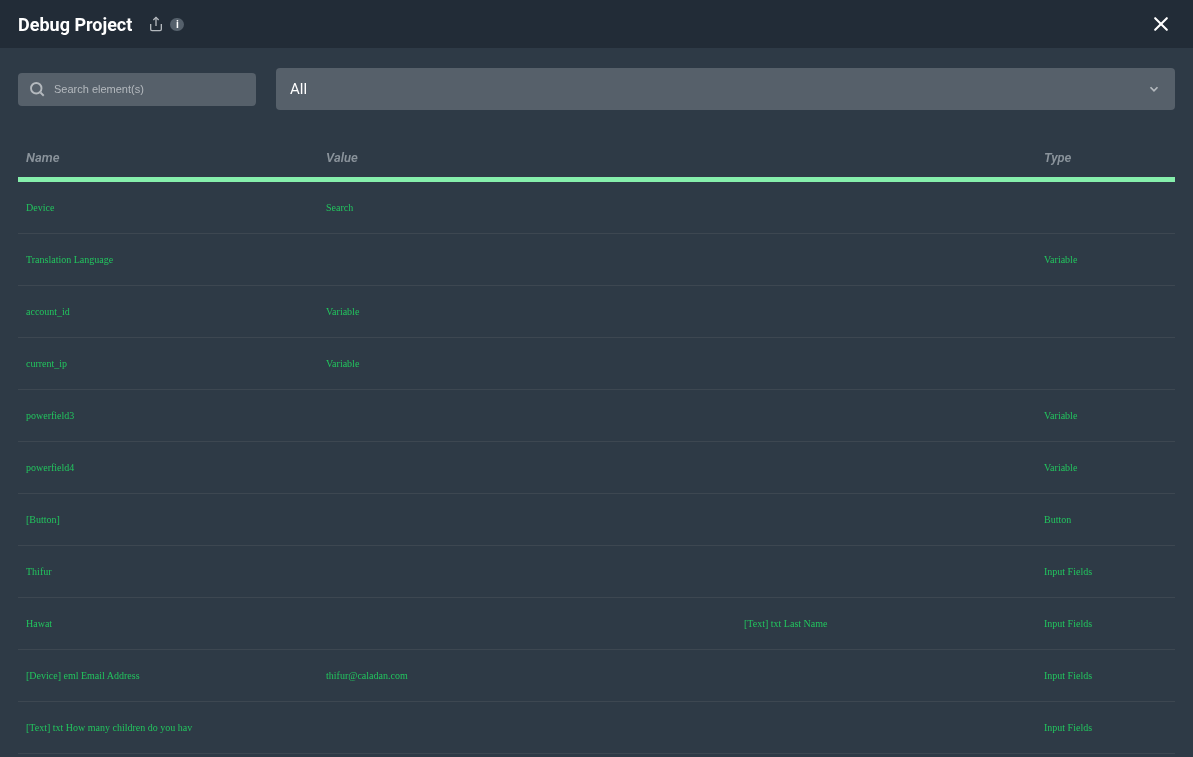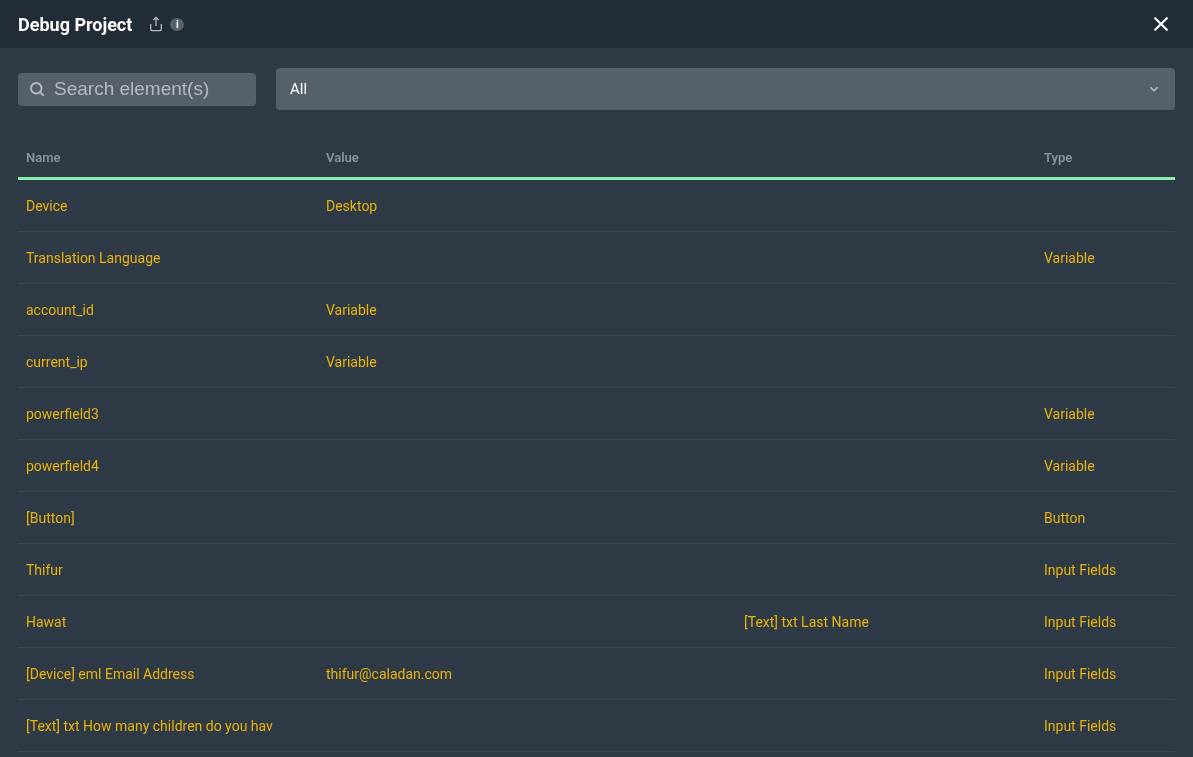--- a/index.html
+++ b/index.html
@@ -85,21 +85,21 @@
     padding: 0 10px;
     gap: 8px;
   }
   .search-wrap svg { display: block; flex-shrink: 0; }
   .search-input {
     flex: 1;
     background: transparent;
     border: none;
     outline: none;
     color: #ffffff;
-    font-size: 19px;
+    font-size: 11px;
   }
   .search-input::placeholder {
     color: #b4b9be;
   }
   .filter-select {
     flex: 1;
     height: 42px;
     background: #56606a;
     border-radius: 4px;
     display: flex;
@@ -117,21 +117,22 @@
   .table-area {
     flex: 1;
     padding: 0 18px;
     overflow: hidden;
     display: flex;
     flex-direction: column;
   }
   .table-header {
     display: flex;
     padding: 40px 8px 12px 8px;
-    border-bottom: 3px solid #86efac;
+    border-bottom: 5px solid #86efac;
+    font-style: italic;
   }
   .th {
     font-size: 13px;
     font-weight: 600;
     color: #8a939b;
   }
   .col-name { width: 300px; flex-shrink: 0; }
   .col-value { flex: 1; }
   .col-type { width: 123px; flex-shrink: 0; }
 
@@ -140,25 +141,26 @@
     overflow-y: hidden;
   }
   .row {
     display: flex;
     align-items: center;
     padding: 14px 8px;
     border-bottom: 1px solid #3d4751;
     min-height: 52px;
   }
   .cell {
-    font-size: 14px;
-    color: #eab308;
+    font-size: 10px;
+    color: #22c55e;
     overflow: hidden;
     white-space: nowrap;
     text-overflow: ellipsis;
+    font-family: Liberation Serif, serif;
   }
   .row .col-name { padding-right: 10px; }
   .row:last-child {
     white-space: normal;
   }
 </style>
 </head>
 <body>
 
 <div class="window">
@@ -210,21 +212,21 @@
   <div class="table-area">
     <div class="table-header">
       <div class="th col-name">Name</div>
       <div class="th col-value">Value</div>
       <div class="th col-type">Type</div>
     </div>
     <div class="table-body" id="table-body">
 
     <div class="row">
           <div class="cell col-name">Device</div>
-          <div class="cell col-value">Desktop</div>
+          <div class="cell col-value">Search</div>
           <div class="cell col-type"></div>
         </div>
         <div class="row">
           <div class="cell col-name">Translation Language</div>
           <div class="cell col-value"></div>
           <div class="cell col-type">Variable</div>
         </div>
         <div class="row">
           <div class="cell col-name">account_id</div>
           <div class="cell col-type">Variable</div>

